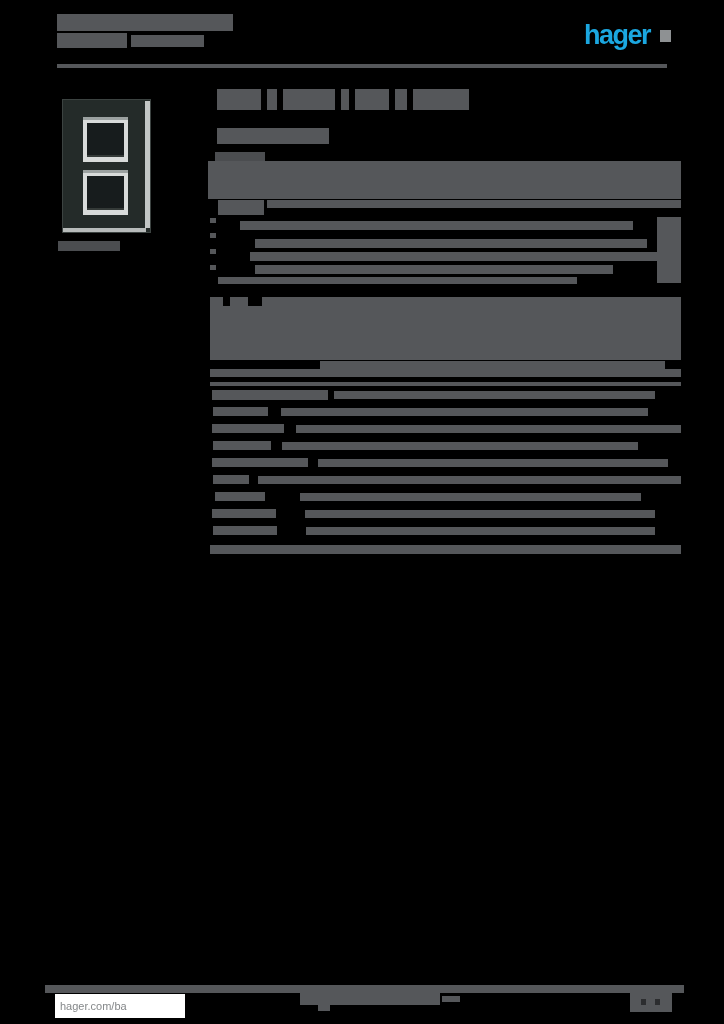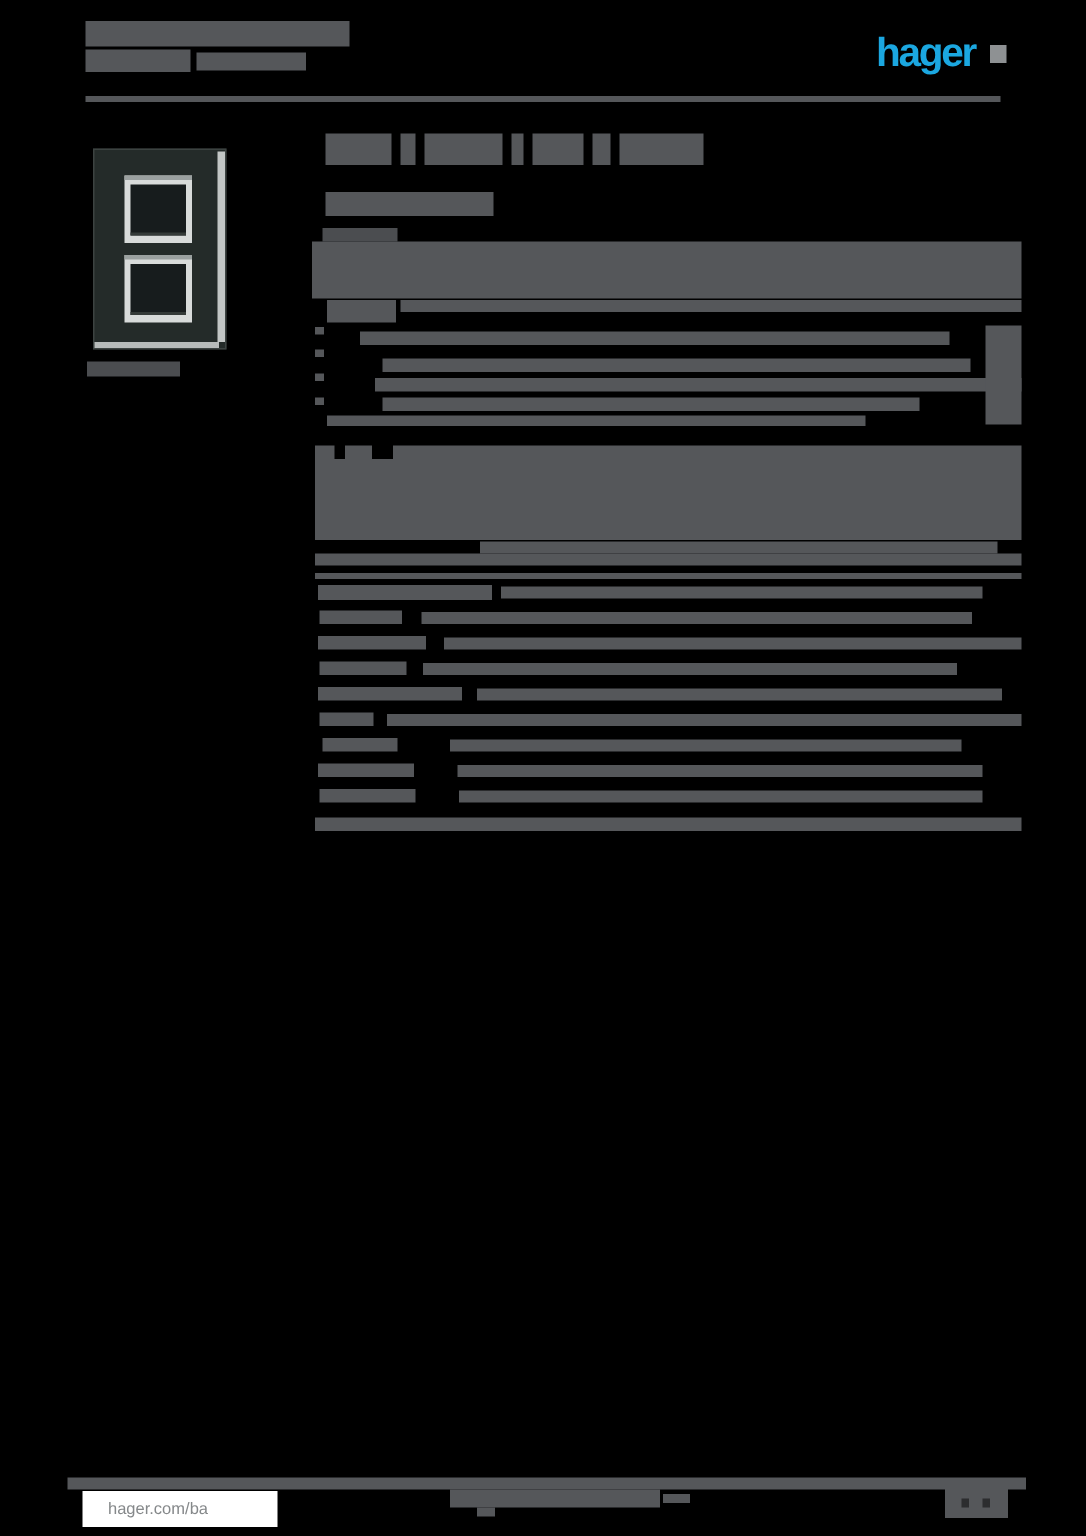--- a/index.html
+++ b/index.html
@@ -19,21 +19,21 @@
                background:var(--plate_highlight2,#b7bbba);}
   .win{position:absolute;left:20px;width:45px;height:45px;box-sizing:border-box;
        background:var(--bezel,#d8dbda);border-top:3px solid var(--bezel_top,#9ba1a0);}
   .win-top{top:17px;}
   .win-bottom{top:70px;}
   .hole{position:absolute;left:4px;right:4px;top:3px;bottom:5px;
         background:var(--hole,#171c1d);border-bottom:2px solid #343a38;}
   
   .webbox{position:absolute;left:55px;top:994px;width:130px;height:24px;
           background:var(--white,#ffffff);display:flex;align-items:center;}
-  .webbox span{font-size:11px;color:var(--footer_text,#85888a);padding-left:17px;}
+  .webbox span{font-size:11px;color:var(--footer_text,#85888a);padding-left:5px;}
 </style>
 </head>
 <body>
 
 <div class="screen">
 
   <div id="bars">
       <div class="bar" style="left: 57px; top: 14px; width: 176px; height: 17px;"></div>
       <div class="bar" style="left: 57px; top: 33px; width: 70px; height: 15px;"></div>
       <div class="bar" style="left: 131px; top: 35px; width: 73px; height: 12px;"></div>

